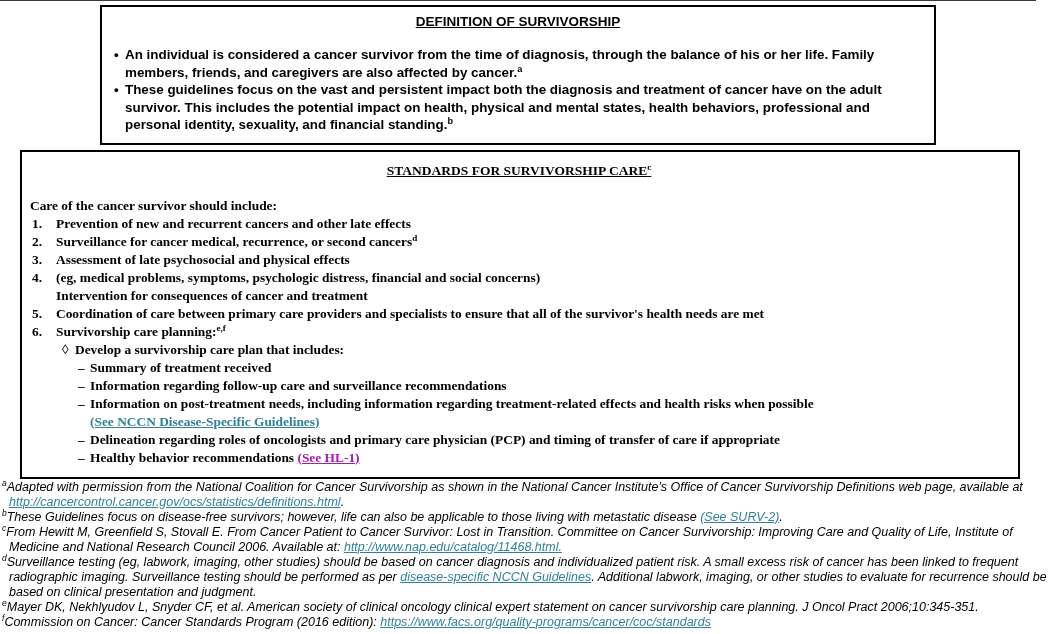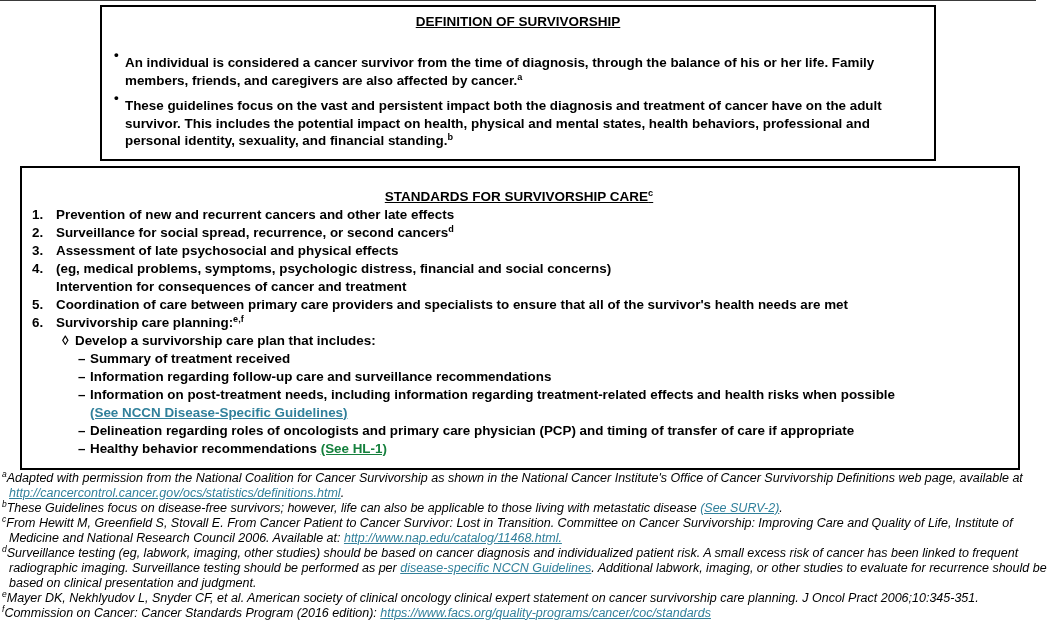--- a/index.html
+++ b/index.html
@@ -25,21 +25,22 @@
     position: relative;
   }
   .def-box {
     margin: 5px 0 0 100px;
     width: 836px;
     padding: 6px 12px 9px 12px;
   }
   .std-box {
     margin: 5px 8px 0 20px;
     width: 1000px;
-    padding: 20px 10px 10px 8px;
+    padding: 10px 10px 10px 8px;
+    font-family: Liberation Serif, serif;
   }
   .box-title {
     text-align: center;
     font-weight: bold;
     font-size: 13.5px;
     line-height: 18px;
   }
   .u { text-decoration: underline; }
   sup.sup {
     font-size: 0.68em;
@@ -47,21 +48,21 @@
     vertical-align: super;
   }
   .def-bullets {
     margin-top: 15px;
     font-weight: bold;
     font-size: 13.4px;
     line-height: 17.5px;
   }
   .def-bullet { display: flex; }
   .def-bullet .marker { flex: none; width: 11px; }
-  .def-bullet .bullet-text { flex: 1; margin-top: 8px; }
+  .def-bullet .bullet-text { flex: 1; }
   .std-body {
     font-weight: bold;
     font-size: 13.4px;
     line-height: 18px;
   }
   .std-intro { margin-top: 17px; }
   .std-item { display: flex; }
   .std-item .num { flex: none; width: 24px; padding-left: 2px; }
   .std-item .item-lines { flex: 1; }
   .sub-diamond { display: flex; margin-left: 32px; }
@@ -100,31 +101,32 @@
     <span class="bullet-text"><span>These guidelines focus on the vast and persistent impact both the diagnosis and treatment of cancer have on the adult survivor. This includes the potential impact on health, physical and mental states, health behaviors, professional and personal identity, sexuality, and financial standing.</span><sup class="sup">b</sup></span>
   </div>
       </div>
   </div>
 
   <div class="box std-box">
     <div class="std-body">
       <div class="box-title">
         <span class="u"><span>STANDARDS FOR SURVIVORSHIP CARE</span><sup class="sup">c</sup></span>
       </div>
+      <div class="std-intro">Care of the cancer survivor should include:</div>
       <div id="std-items">
           <div class="std-item">
     <span class="num">1.</span>
     <div class="item-lines">
               <div class="line"><span>Prevention of new and recurrent cancers and other late effects</span></div>
             </div>
   </div>
           <div class="std-item">
     <span class="num">2.</span>
     <div class="item-lines">
-              <div class="line"><span>Surveillance for social spread, recurrence, or second cancers</span><sup class="sup">d</sup></div>
+              <div class="line"><span>Surveillance for cancer medical, recurrence, or second cancers</span><sup class="sup">d</sup></div>
             </div>
   </div>
           <div class="std-item">
     <span class="num">3.</span>
     <div class="item-lines">
               <div class="line"><span>Assessment of late psychosocial and physical effects</span></div>
             </div>
   </div>
           <div class="std-item">
     <span class="num">4.</span>
@@ -172,21 +174,21 @@
   </div>
           <div class="sub-dash">
     <span class="marker">–</span>
     <div class="sub-lines">
               <div class="line"><span>Delineation regarding roles of oncologists and primary care physician (PCP) and timing of transfer of care if appropriate</span></div>
             </div>
   </div>
           <div class="sub-dash">
     <span class="marker">–</span>
     <div class="sub-lines">
-              <div class="line"><span>Healthy behavior recommendations </span><a class="link" style="color: #15803d;">(See HL-1)</a></div>
+              <div class="line"><span>Healthy behavior recommendations </span><a class="link" style="color: #a21caf;">(See HL-1)</a></div>
             </div>
   </div>
         </div>
     </div>
   </div>
 
   <div class="footnotes" id="footnotes">
       <div class="footnote">
     <sup class="sup">a</sup><span class="fn-text"><span>Adapted with permission from the National Coalition for Cancer Survivorship as shown in the National Cancer Institute's Office of Cancer Survivorship Definitions web page, available at </span><a class="link" style="color: rgb(49, 128, 155);">http://cancercontrol.cancer.gov/ocs/statistics/definitions.html</a><span>.</span></span>
   </div>

